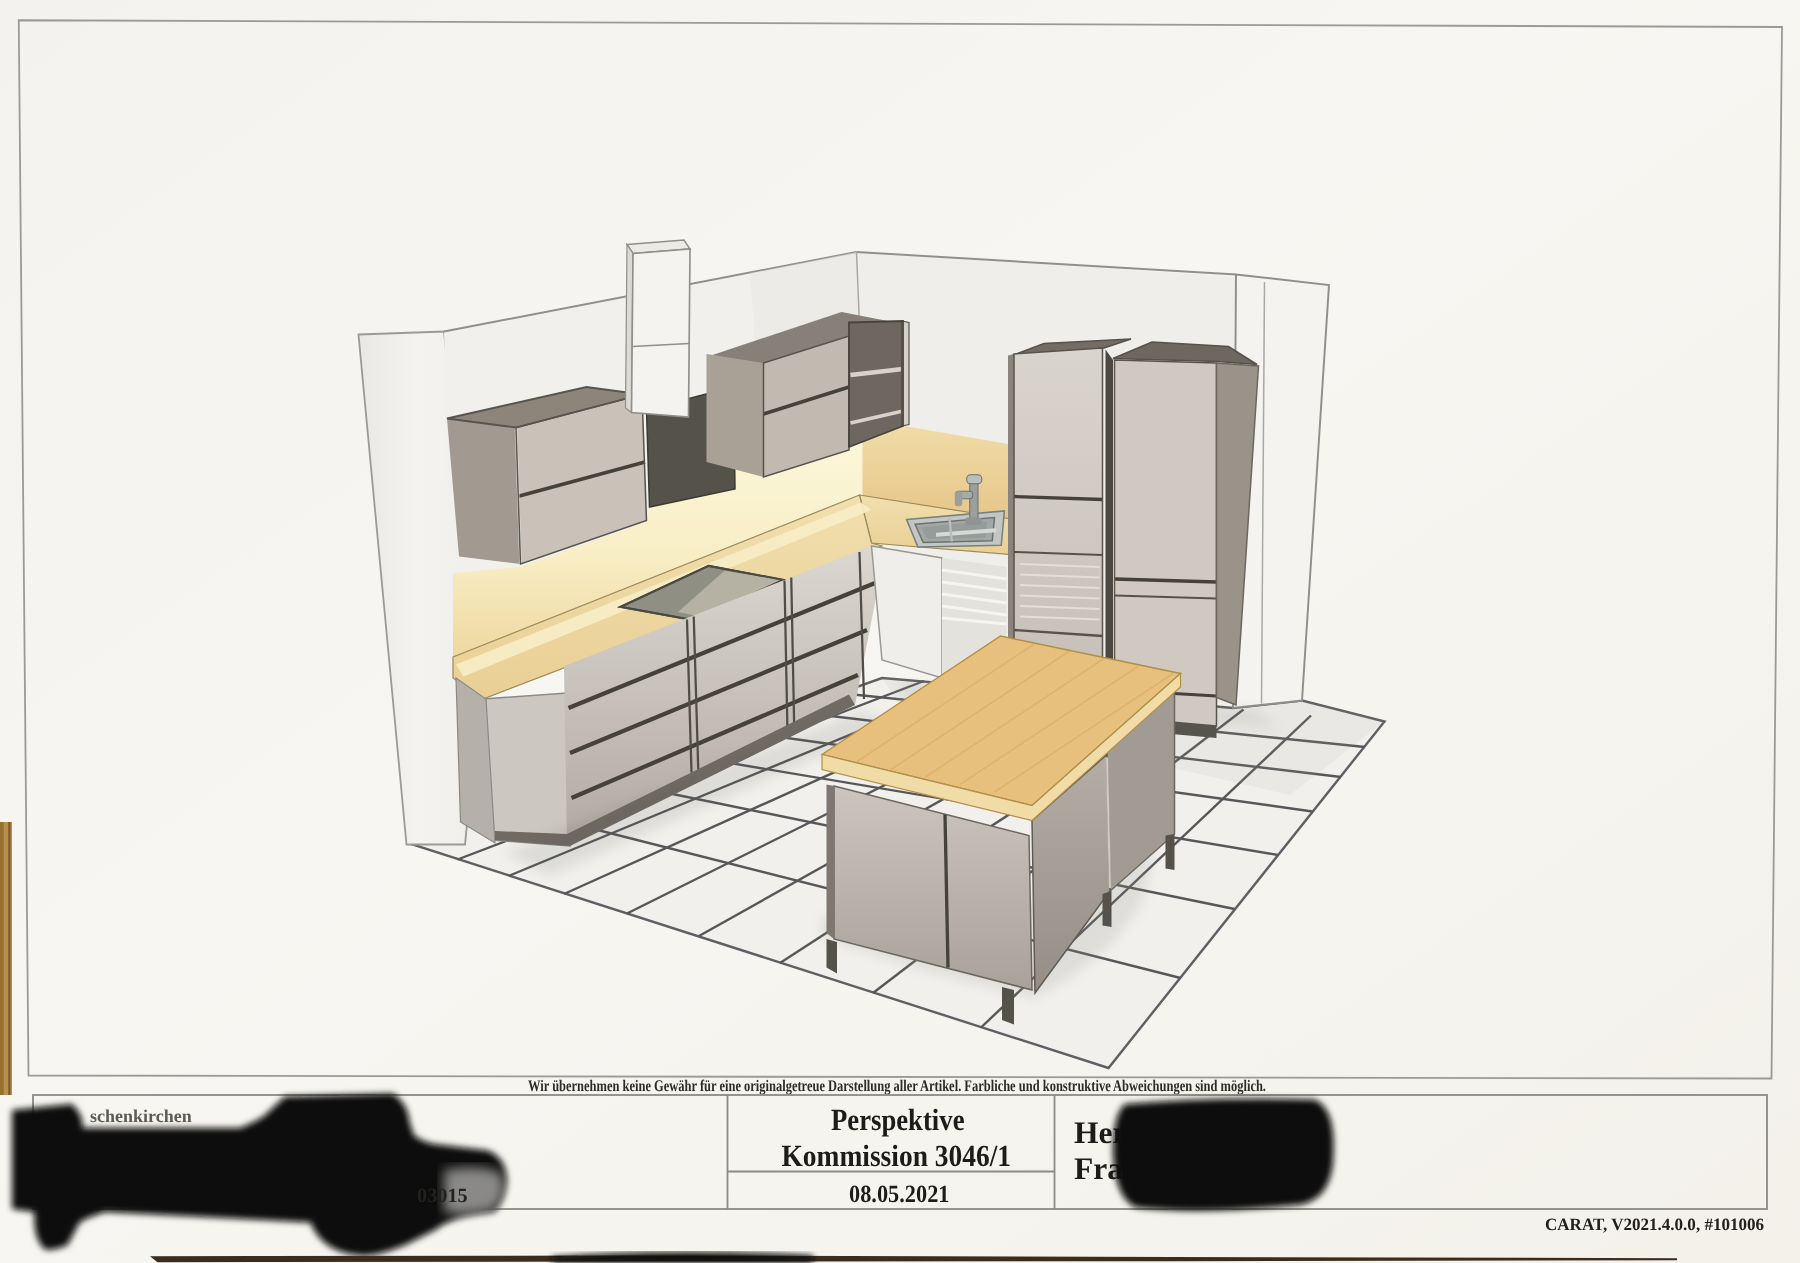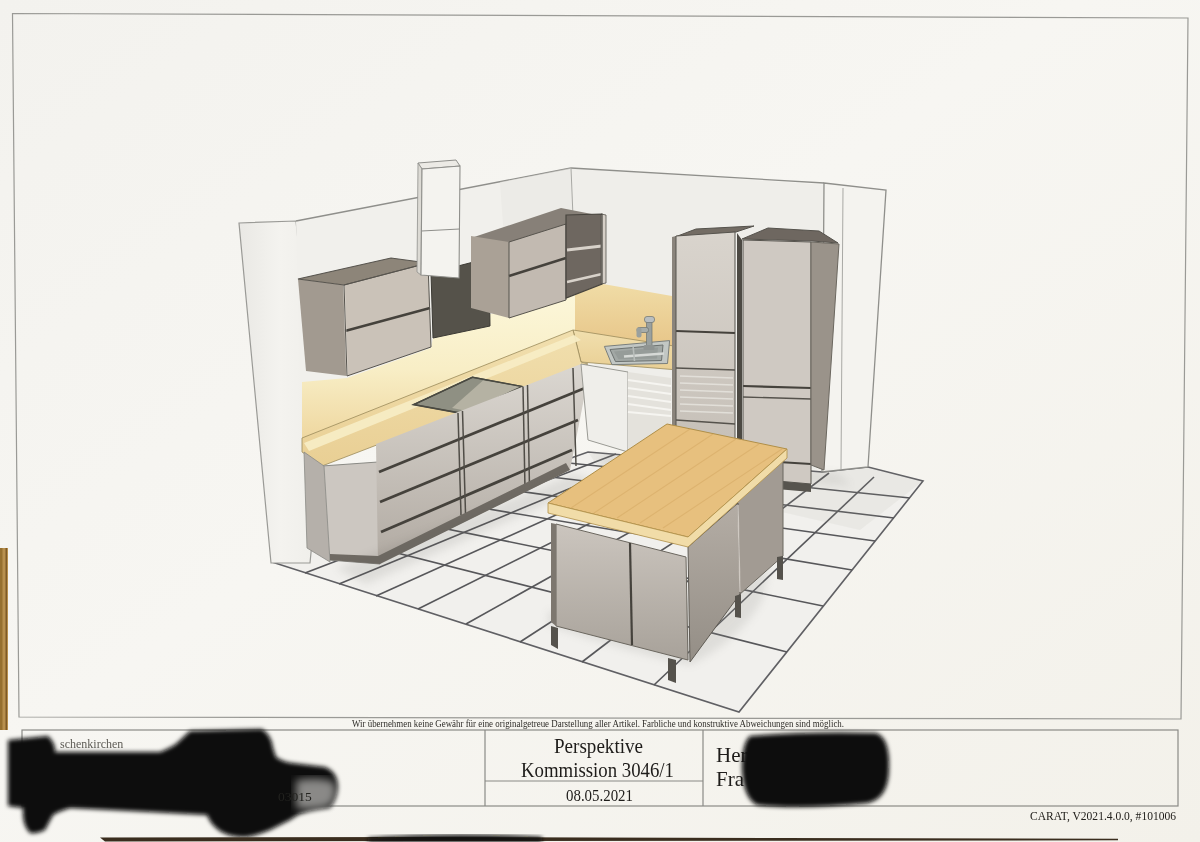--- a/index.html
+++ b/index.html
@@ -1,17 +1,17 @@
 <!DOCTYPE html>
 <html><head>
 <meta charset="utf-8">
 <style>
   html,body{margin:0;padding:0;}
   body{width:1200px;height:842px;overflow:hidden;background:#f6f5f1;font-family:"Liberation Serif",serif;}
-  #page{position:relative;width:1076px;height:842px;}
+  #page{position:relative;width:1076px;height:842px;font-weight:bold;}
   svg{position:absolute;left:0;top:0;} svg text{font-family:"Liberation Serif",serif;}
 </style>
 </head>
 <body>
 <div id="page">
 <svg width="1200" height="842" viewBox="0 0 1200 842">
 <defs>
   <linearGradient id="paperg" x1="0" y1="0" x2="1" y2="1">
     <stop offset="0" stop-color="#f3f2ee"></stop>
     <stop offset="0.45" stop-color="#f7f6f2"></stop>

